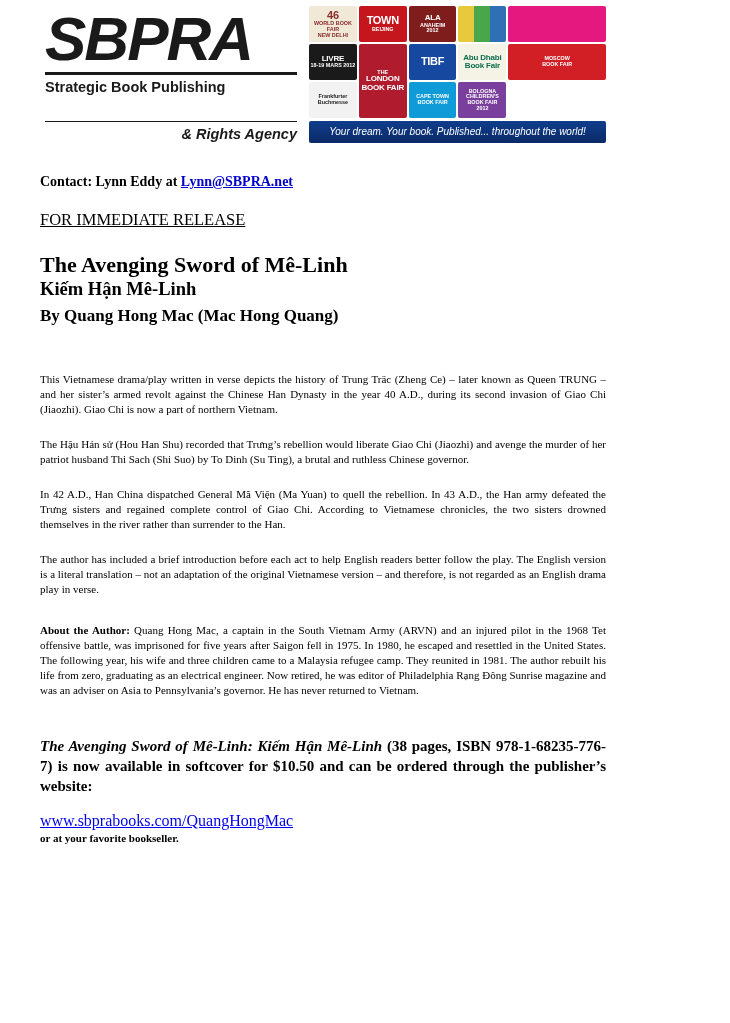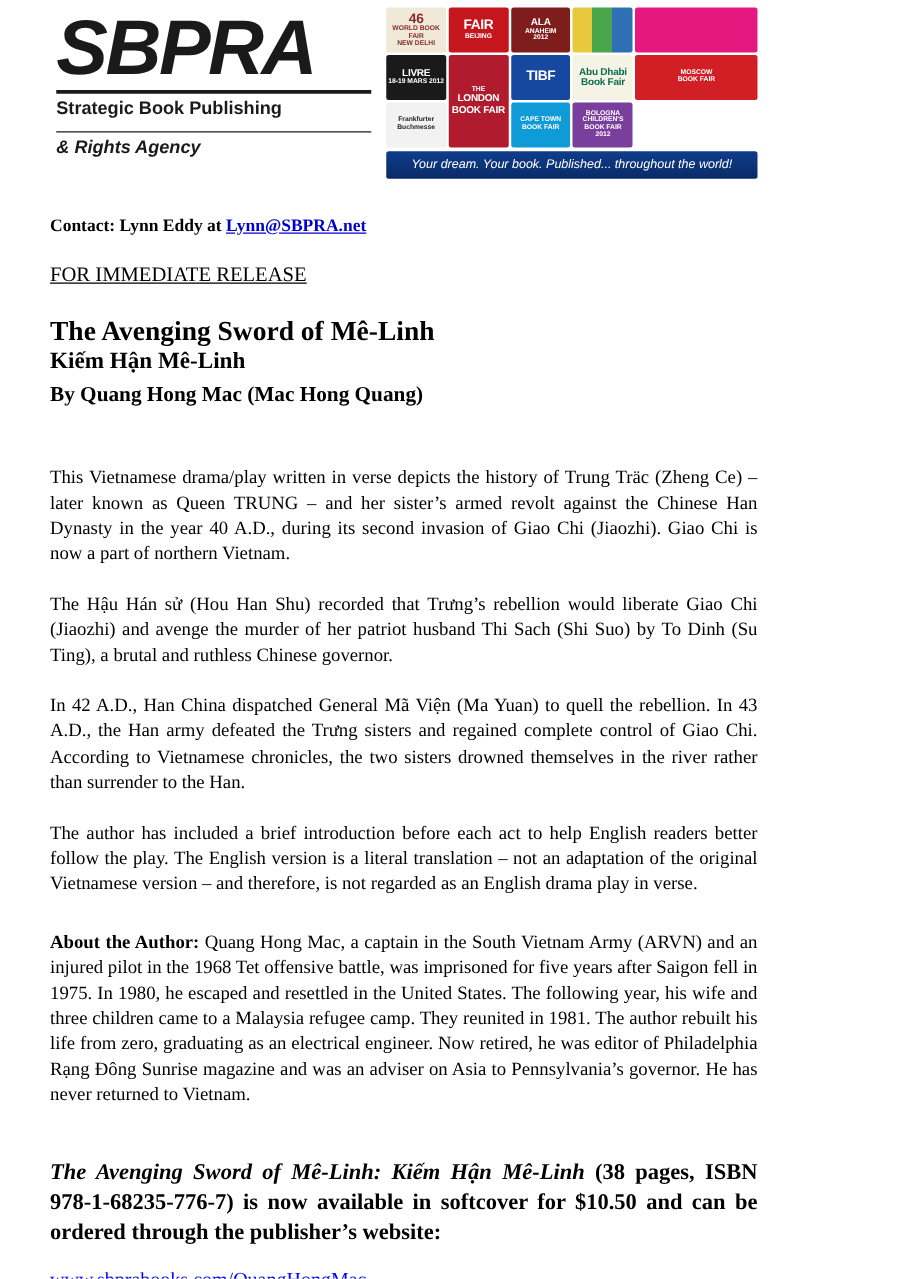--- a/index.html
+++ b/index.html
@@ -58,23 +58,23 @@
     font-size: 14.5px;
     color: #1a1a1a;
     letter-spacing: 0px;
   }
   .logo-sub2 {
     font-family: "Liberation Sans", sans-serif;
     font-weight: bold;
     font-style: italic;
     font-size: 14.5px;
     color: #1a1a1a;
-    text-align: left;
+    text-align: right;
     width: 252px;
-    margin-top: 10px;
+    margin-top: 26px;
     border-top: 1px solid #1a1a1a;
     padding-top: 4px;
   }
 
   
   .fairs {
     margin-left: 12px;
     width: 392px;
     padding-top: 2px;
   }
@@ -148,34 +148,34 @@
     font-weight: bold;
     margin-top: 2px;
   }
   .byline {
     font-size: 17px;
     font-weight: bold;
     margin-top: 6px;
   }
 
   p.body {
-    font-size: 15px;
+    font-size: 11px;
     line-height: 1.36;
     text-align: justify;
     margin: 20px 0 0 0;
   }
   p.first {
     margin-top: 46px;
   }
   .about-label {
     font-weight: bold;
   }
   .closing {
     margin-top: 38px;
-    font-size: 18px;
+    font-size: 15px;
     line-height: 1.36;
     text-align: justify;
     font-weight: bold;
   }
   .closing .ital {
     font-style: italic;
   }
   .closing-last {
     font-weight: bold;
     font-size: 11px;
@@ -202,21 +202,21 @@
     <div class="fairs">
       <div class="fair-grid">
 
         <div class="fair" style="background:#f0e9d8;color:#8a2b2b;">
           <span class="huge">46</span>
           <span>WORLD BOOK FAIR</span>
           <span>NEW DELHI</span>
         </div>
 
         <div class="fair" style="background:#c4161c;color:#ffffff;">
-          <span class="huge">FAIR</span>
+          <span class="huge">TOWN</span>
           <span>BEIJING</span>
         </div>
 
         <div class="fair" style="background:#7f1d1d;color:#ffffff;">
           <span class="big">ALA</span>
           <span>ANAHEIM</span>
           <span>2012</span>
         </div>
 
         <div class="fair" style="background:linear-gradient(90deg,#e8c83c 0 33%,#4aa64a 33% 66%,#2f6fb5 66% 100%);color:#333333;">

